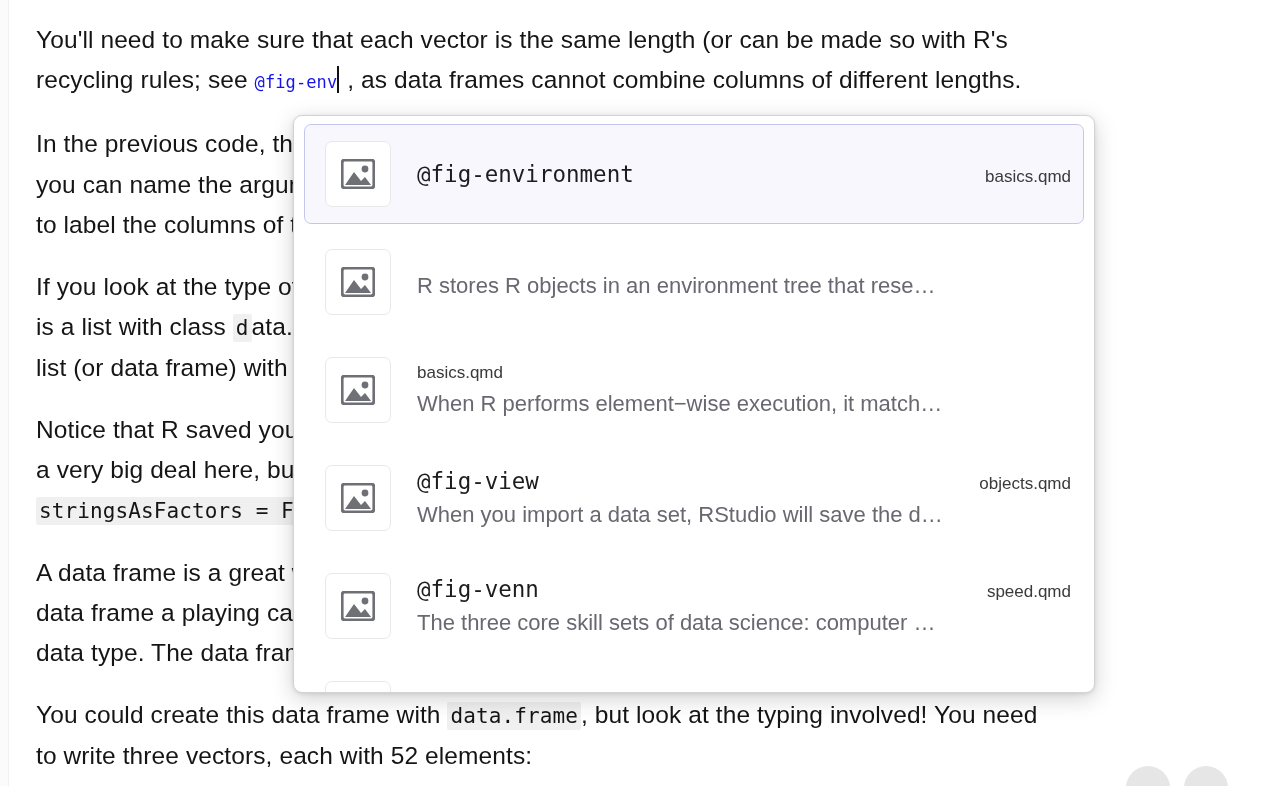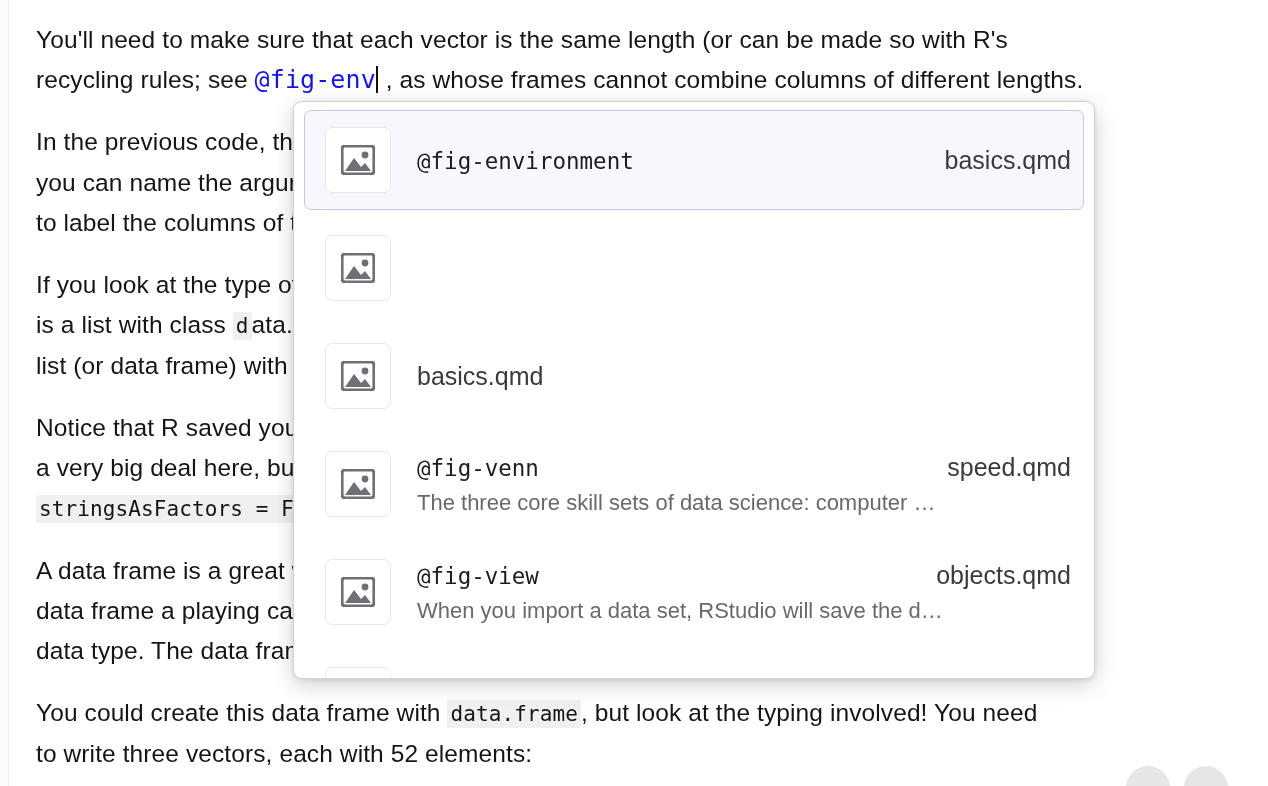--- a/index.html
+++ b/index.html
@@ -49,37 +49,37 @@
     font-size: 21px;
   }
   .codespan {
     background: #f0f0f0;
     padding: 2px 3px;
     border-radius: 2px;
     color: #151515;
   }
   .xref {
     font-family: "DejaVu Sans Mono", "Liberation Mono", monospace;
-    font-size: 25px;
+    font-size: 17px;
     color: #1414e6;
   }
   .caret {
     display: inline-block;
     width: 2px;
     height: 27px;
     background: #111;
     vertical-align: -5px;
     margin: 0 1px 0 0;
   }
 
   
   .popup {
     position: absolute;
     left: 293px;
-    top: 101px;
+    top: 115px;
     width: 802px;
     height: 578px;
     background: #ffffff;
     border: 1px solid #d3d3d6;
     border-radius: 9px;
     box-shadow: 0 6px 22px rgba(0,0,0,0.18), 0 1px 4px rgba(0,0,0,0.10);
     overflow: hidden;
     padding: 8px 0 0 0;
   }
 
@@ -132,21 +132,21 @@
     gap: 20px;
   }
   .item-title {
     font-family: "DejaVu Sans Mono", "Liberation Mono", monospace;
     font-size: 22.5px;
     color: #1d1d1f;
     white-space: nowrap;
   }
   .item-file {
     font-family: "Liberation Sans", sans-serif;
-    font-size: 25px;
+    font-size: 17px;
     color: #3a3a3c;
     white-space: nowrap;
   }
   .item-desc {
     font-size: 22px;
     color: #686870;
     white-space: nowrap;
     overflow: hidden;
     text-overflow: ellipsis;
   }
@@ -174,21 +174,21 @@
 </style>
 </head>
 <body>
 
 <div id="root">
 
   <div class="editor-gutter"></div>
 
   <div class="doc">
       <div class="para"><span>You'll need to make sure that each vector is the same length (or can be made so with R's
-recycling rules; see </span><span class="xref">@fig-env</span><span class="caret"></span><span> , as whose frames cannot combine columns of different lengths.</span></div>
+recycling rules; see </span><span class="xref">@fig-env</span><span class="caret"></span><span> , as data frames cannot combine columns of different lengths.</span></div>
       <div class="para"><span>In the previous code, the argument names were hidden behind the popup menu value </span><span class="codespan code">ue</span><span>, but
 you can name the arguments of the data frame yourself. R will use the argument names
 to label the columns of the data frame.</span></div>
       <div class="para"><span>If you look at the type of a data frame you will find that it is a list. In fact, a data frame
 is a list with class </span><span class="codespan code">d</span><span>ata.frame, whose elements are vectors held together by a
 list (or data frame) with equal lengths.</span></div>
       <div class="para"><span>Notice that R saved your character strings as character vectors, not factors! It is not
 a very big deal here, but in older versions of R you would have needed to set
 </span><span class="codespan code">stringsAsFactors = FALSE</span><span></span></div>
       <div class="para"><span>A data frame is a great way to store a deck of cards. You can make each row in the
@@ -219,66 +219,68 @@
           <div class="thumb">
             <svg width="34" height="30" viewBox="0 0 34 30" aria-hidden="true">
               <rect x="1" y="1" width="32" height="28" rx="3" ry="3" fill="none" stroke="#6f7076" stroke-width="3.2"></rect>
               <circle cx="24" cy="10" r="3.4" fill="#6f7076"></circle>
               <path d="M4 26 L13 13 L20 22 L24 18 L30 26 Z" fill="#6f7076"></path>
             </svg>
           </div>
           <div class="item-body">
             <div class="item-row1">
             </div>
+            <div class="item-desc">R stores R objects in an environment tree that rese…</div>
           </div>
         </div>
         <div class="item">
           <div class="thumb">
             <svg width="34" height="30" viewBox="0 0 34 30" aria-hidden="true">
               <rect x="1" y="1" width="32" height="28" rx="3" ry="3" fill="none" stroke="#6f7076" stroke-width="3.2"></rect>
               <circle cx="24" cy="10" r="3.4" fill="#6f7076"></circle>
               <path d="M4 26 L13 13 L20 22 L24 18 L30 26 Z" fill="#6f7076"></path>
             </svg>
           </div>
           <div class="item-body">
             <div class="item-row1">
               <span class="item-file">basics.qmd</span>
             </div>
+            <div class="item-desc">When R performs element−wise execution, it match…</div>
+          </div>
+        </div>
+        <div class="item">
+          <div class="thumb">
+            <svg width="34" height="30" viewBox="0 0 34 30" aria-hidden="true">
+              <rect x="1" y="1" width="32" height="28" rx="3" ry="3" fill="none" stroke="#6f7076" stroke-width="3.2"></rect>
+              <circle cx="24" cy="10" r="3.4" fill="#6f7076"></circle>
+              <path d="M4 26 L13 13 L20 22 L24 18 L30 26 Z" fill="#6f7076"></path>
+            </svg>
+          </div>
+          <div class="item-body">
+            <div class="item-row1">
+              <span class="item-title">@fig-view</span>
+              <span class="item-file">objects.qmd</span>
+            </div>
+            <div class="item-desc">When you import a data set, RStudio will save the d…</div>
           </div>
         </div>
         <div class="item">
           <div class="thumb">
             <svg width="34" height="30" viewBox="0 0 34 30" aria-hidden="true">
               <rect x="1" y="1" width="32" height="28" rx="3" ry="3" fill="none" stroke="#6f7076" stroke-width="3.2"></rect>
               <circle cx="24" cy="10" r="3.4" fill="#6f7076"></circle>
               <path d="M4 26 L13 13 L20 22 L24 18 L30 26 Z" fill="#6f7076"></path>
             </svg>
           </div>
           <div class="item-body">
             <div class="item-row1">
               <span class="item-title">@fig-venn</span>
               <span class="item-file">speed.qmd</span>
             </div>
             <div class="item-desc">The three core skill sets of data science: computer …</div>
-          </div>
-        </div>
-        <div class="item">
-          <div class="thumb">
-            <svg width="34" height="30" viewBox="0 0 34 30" aria-hidden="true">
-              <rect x="1" y="1" width="32" height="28" rx="3" ry="3" fill="none" stroke="#6f7076" stroke-width="3.2"></rect>
-              <circle cx="24" cy="10" r="3.4" fill="#6f7076"></circle>
-              <path d="M4 26 L13 13 L20 22 L24 18 L30 26 Z" fill="#6f7076"></path>
-            </svg>
-          </div>
-          <div class="item-body">
-            <div class="item-row1">
-              <span class="item-title">@fig-view</span>
-              <span class="item-file">objects.qmd</span>
-            </div>
-            <div class="item-desc">When you import a data set, RStudio will save the d…</div>
           </div>
         </div>
         <div class="item clipped">
           <div class="thumb"></div>
         </div>
       </div>
   </div>
 
   <div class="fab-row">
     <div class="fab"></div>

